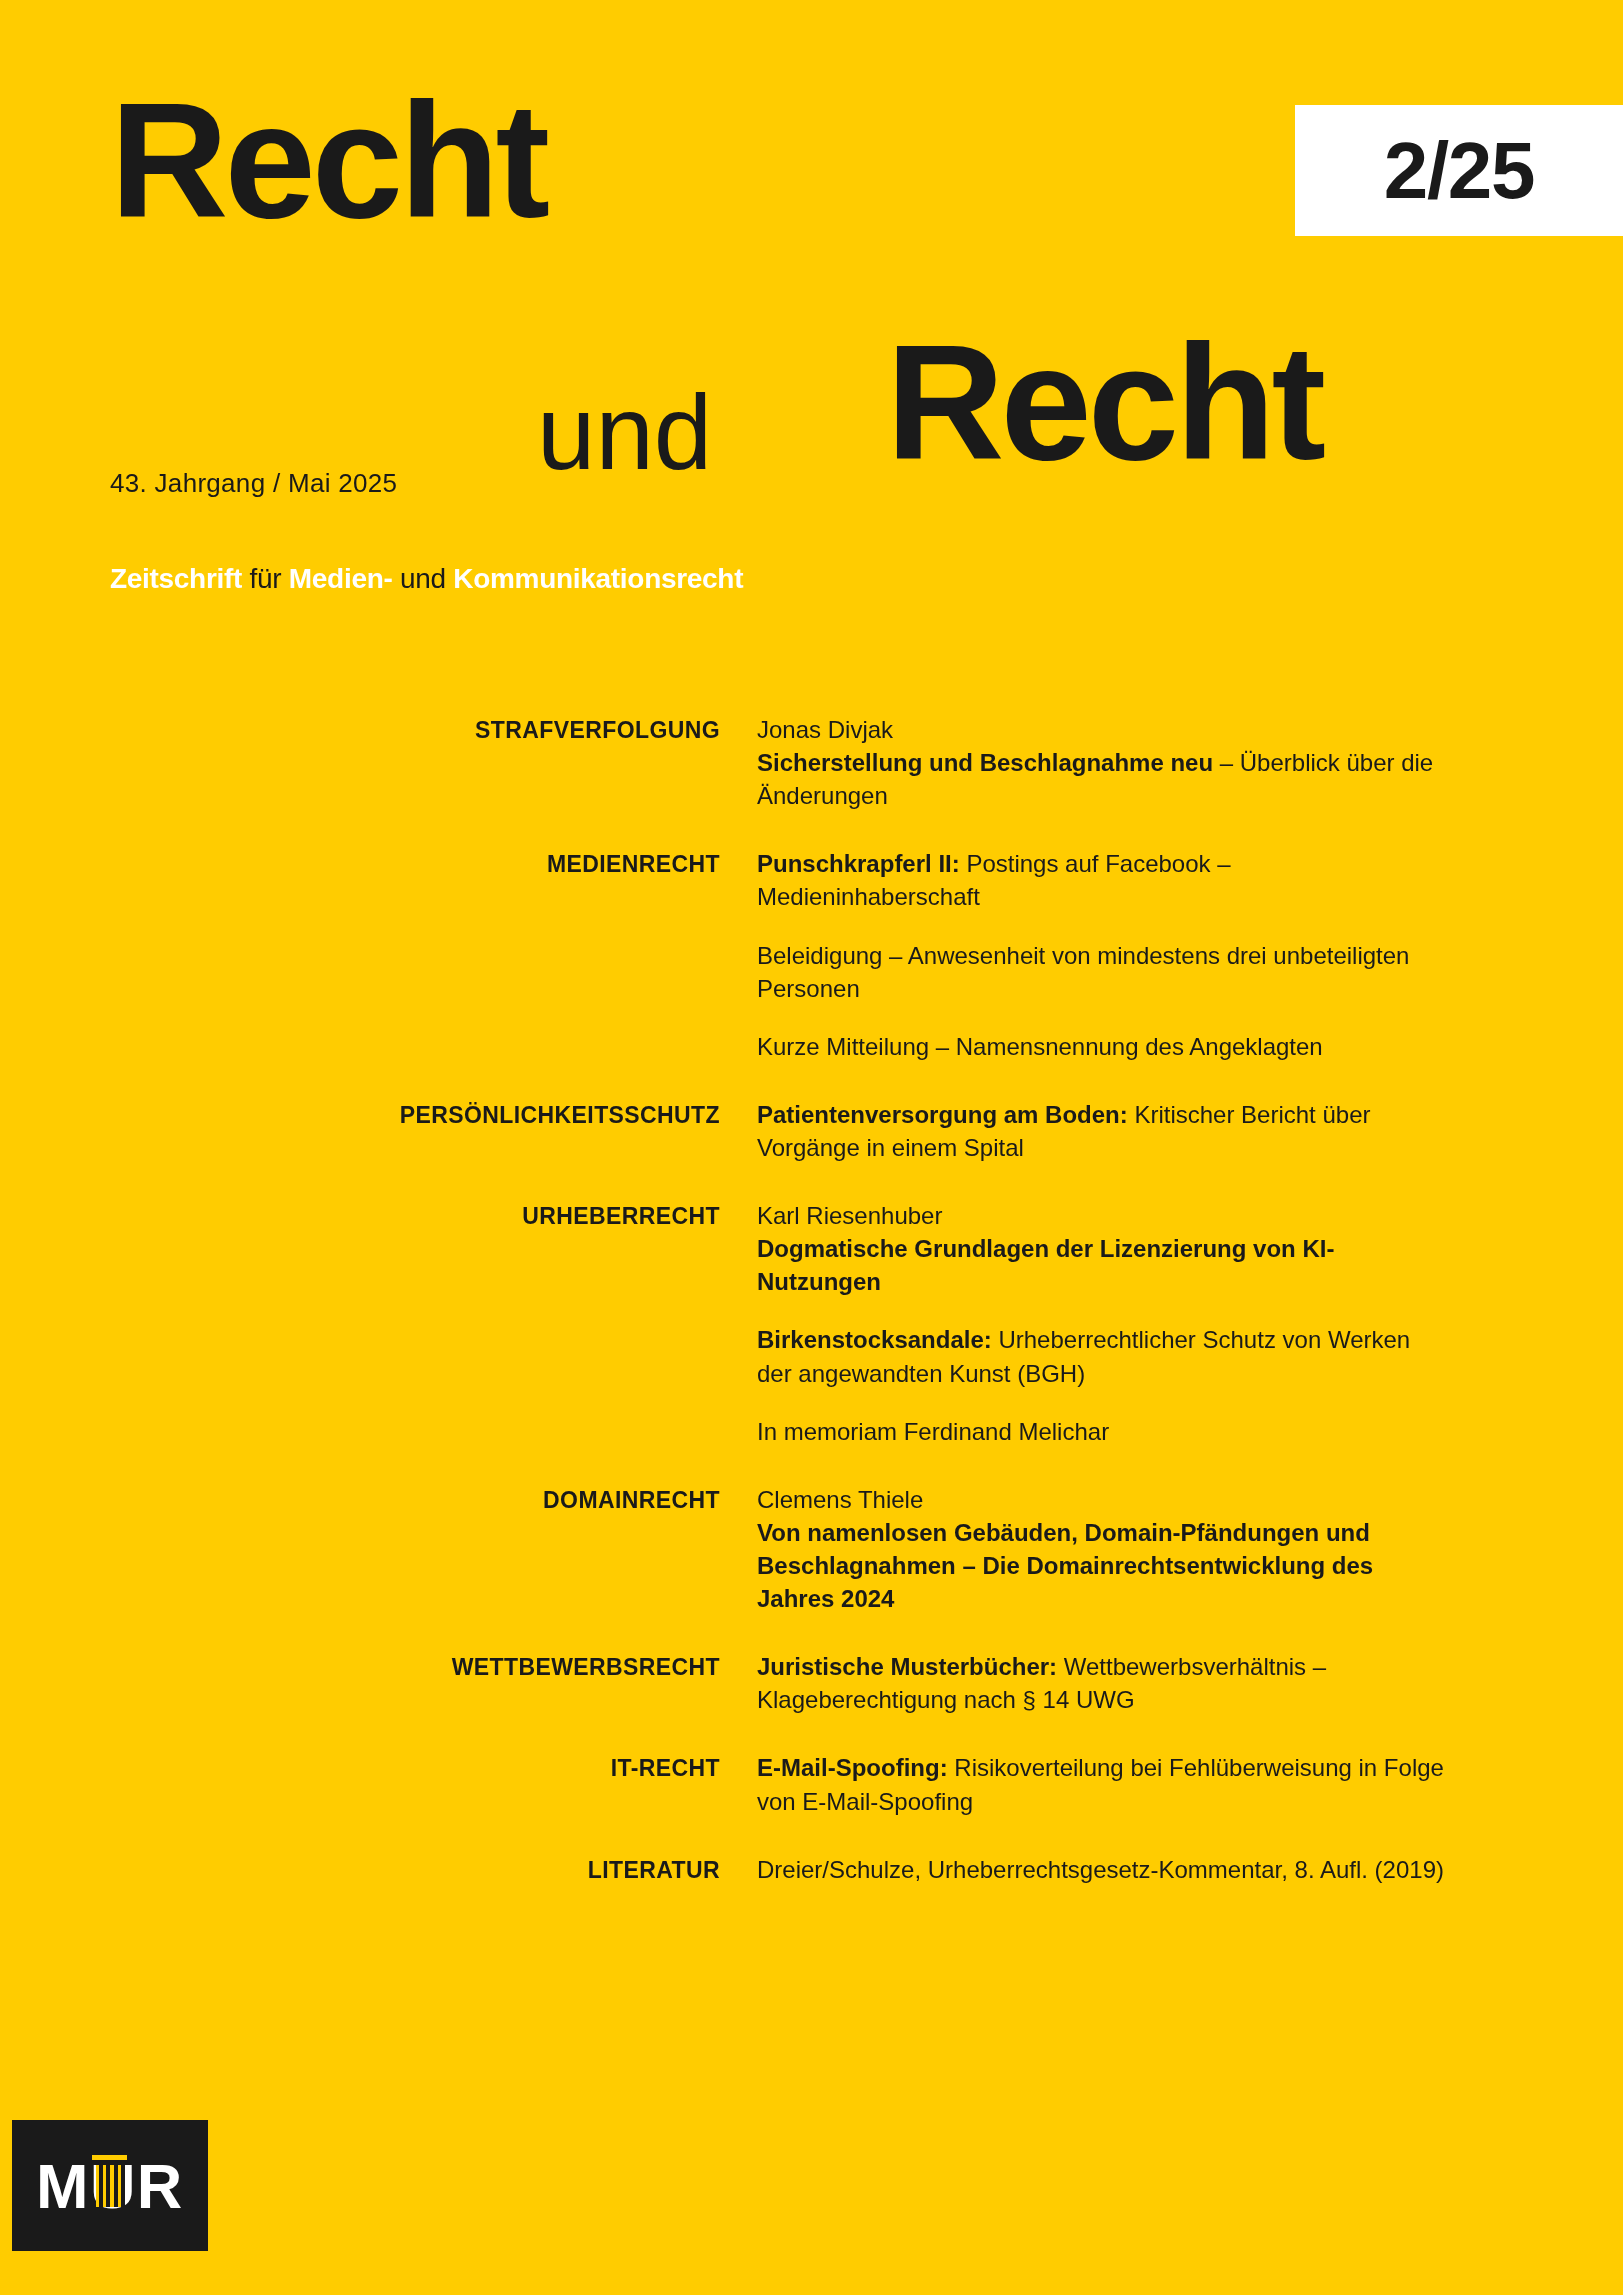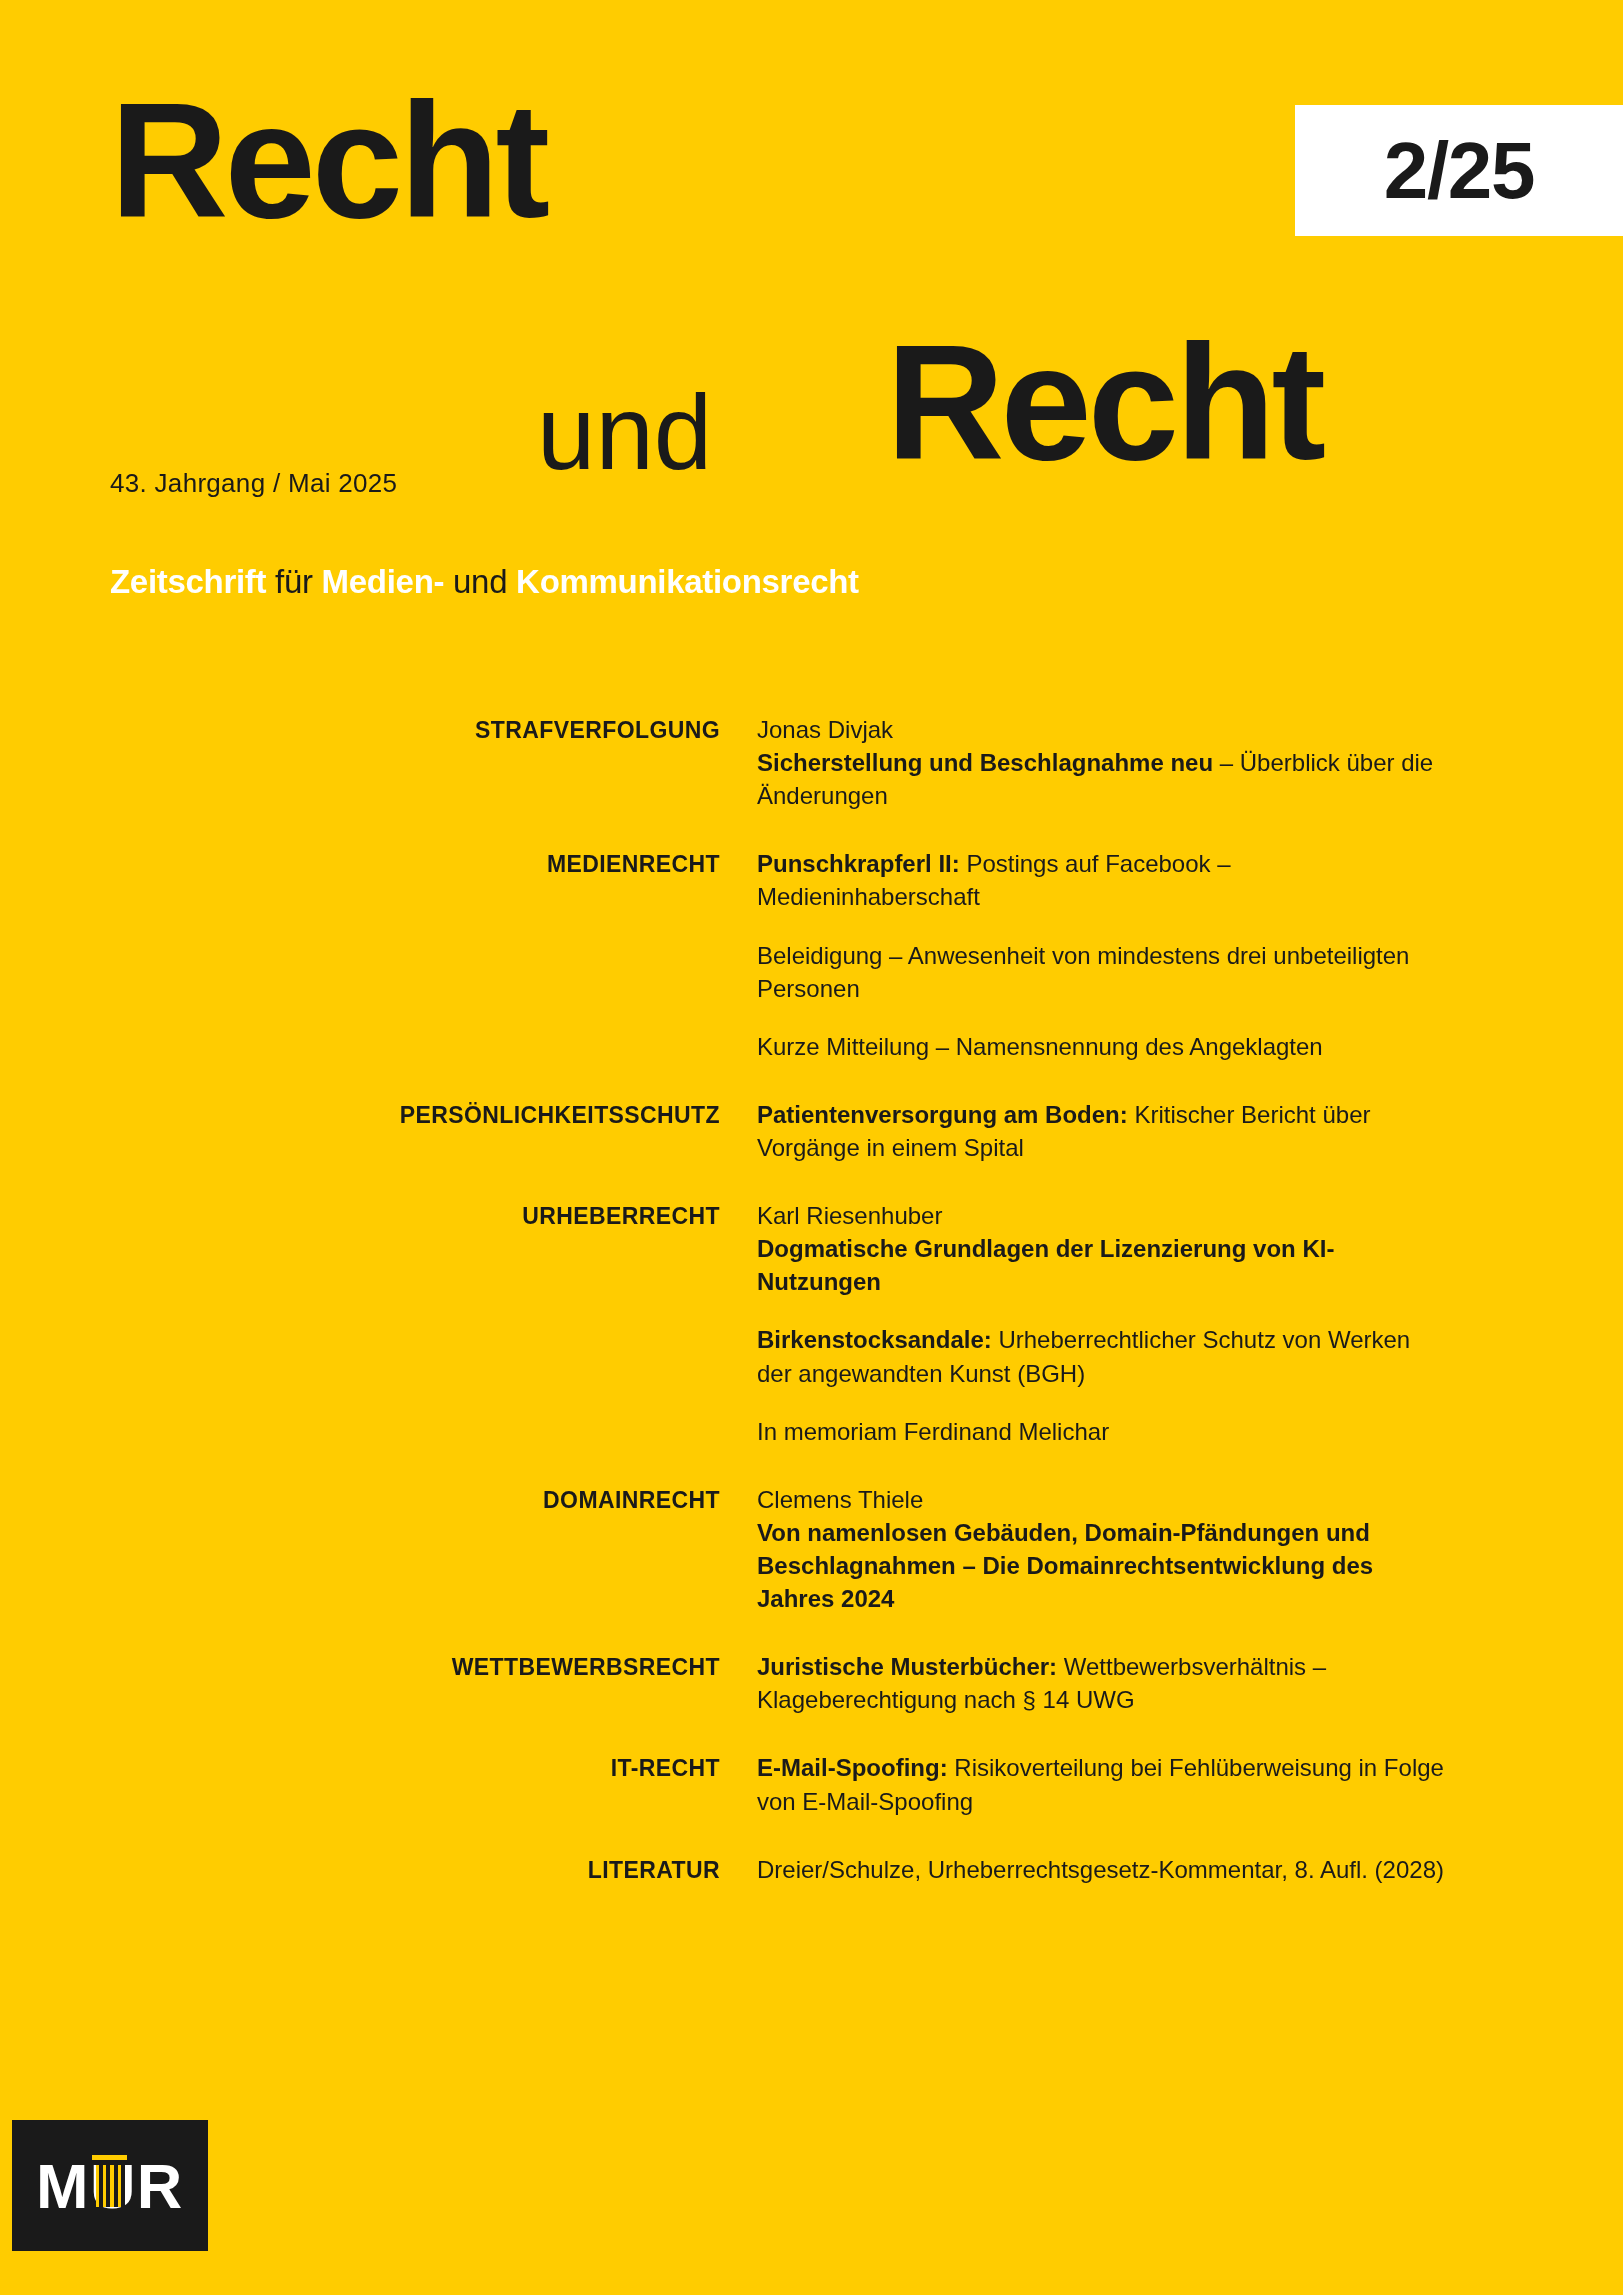--- a/index.html
+++ b/index.html
@@ -70,21 +70,21 @@
     left: 110px;
     top: 468px;
     font-size: 26px;
     font-weight: 400;
     letter-spacing: 0.3px;
   }
   .subtitle {
     position: absolute;
     left: 110px;
     top: 563px;
-    font-size: 33px;
+    font-size: 28px;
     letter-spacing: -0.3px;
     white-space: nowrap;
   }
   .subtitle .w {
     color: #FFFFFF;
     font-weight: bold;
   }
   .subtitle .d {
     color: #1A1A1A;
     font-weight: 400;
@@ -259,21 +259,21 @@
       <div class="entry-body">
         <div class="block">
           <div><span class="bold">E-Mail-Spoofing:</span><span class="reg"> Risikoverteilung bei Fehlüberweisung in Folge von E-Mail-Spoofing</span></div>
         </div>
       </div>
     </div>
     <div class="entry">
       <div class="entry-cat">LITERATUR</div>
       <div class="entry-body">
         <div class="block">
-          <div><span class="reg">Dreier/Schulze, Urheberrechtsgesetz-Kommentar, 8. Aufl. (2028)</span></div>
+          <div><span class="reg">Dreier/Schulze, Urheberrechtsgesetz-Kommentar, 8. Aufl. (2019)</span></div>
         </div>
       </div>
     </div>
   </div>
 
 <div class="logo">
   <div class="logo-text">
     <span>MUR</span>
     <span class="u-bar"></span>
     <span class="pillars"></span>

